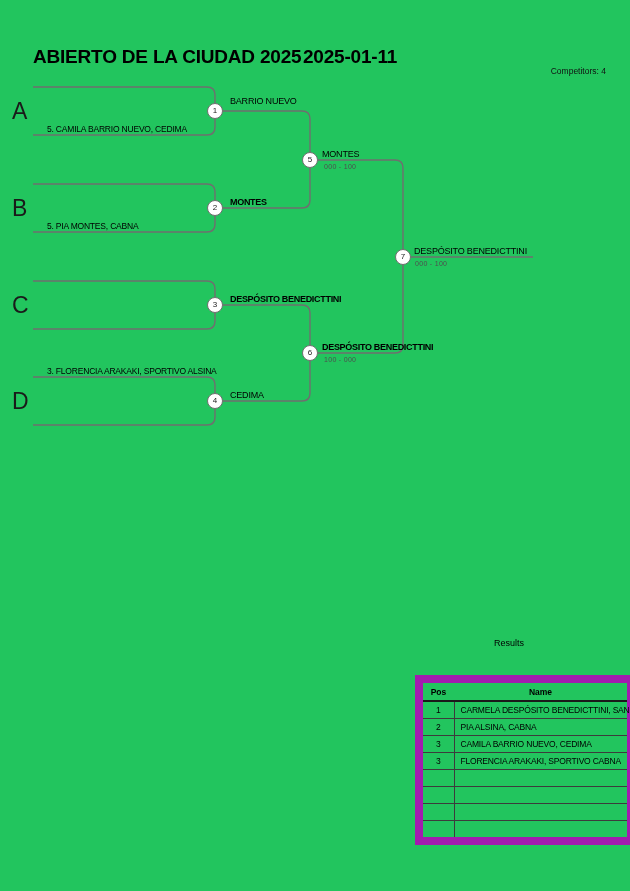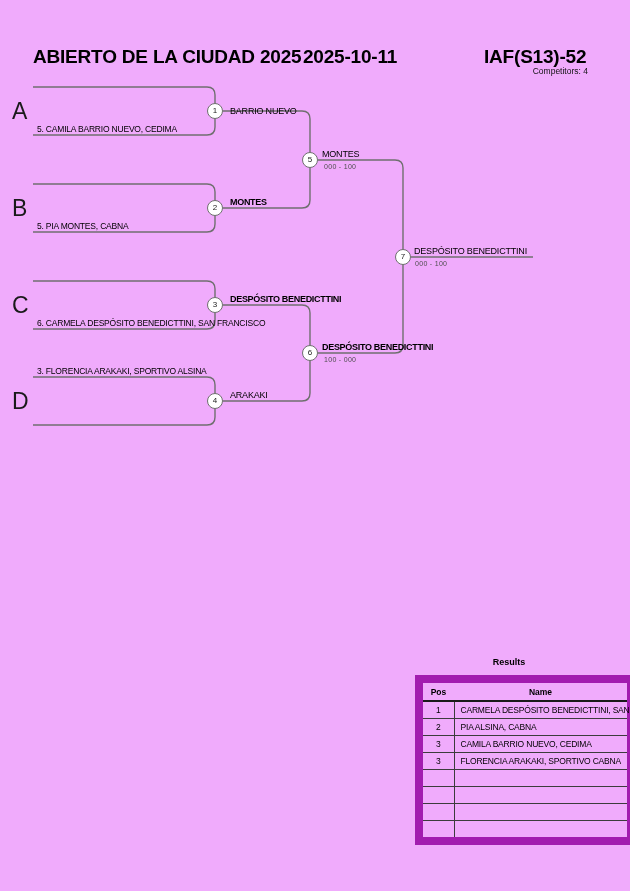--- a/index.html
+++ b/index.html
@@ -1,54 +1,53 @@
 <!DOCTYPE html>
 <html><head>
 <meta charset="utf-8">
 <style>
   html,body{margin:0;padding:0;background:#fff;}
   .page{
-    position:relative;width:630px;height:891px;background:#f0abfc;
+    position:relative;width:630px;height:891px;background:#22c55e;
     overflow:hidden;font-family:"Liberation Sans", sans-serif;color:#000;
   }
   .title-line{position:absolute;top:46px;font-size:19px;font-weight:bold;white-space:nowrap;letter-spacing:-0.2px;}
-  .competitors{position:absolute;top:66px;right:42px;font-size:8.5px;color:#111;}
+  .competitors{position:absolute;top:66px;right:24px;font-size:8.5px;color:#111;}
   svg.lines{position:absolute;left:0;top:0;}
   .group-letter{position:absolute;left:12px;font-size:23px;line-height:26px;color:#1a1a1a;}
-  .entry{position:absolute;font-size:8.5px;line-height:10px;letter-spacing:-0.2px;white-space:nowrap;color:#000;}
+  .entry{position:absolute;font-size:8.5px;line-height:10px;letter-spacing:-0.2px;white-space:nowrap;color:#000;margin-left:10px;}
   .wlabel{position:absolute;font-size:9px;line-height:10px;letter-spacing:-0.2px;white-space:nowrap;color:#000;}
   .wlabel.bold{font-weight:bold;letter-spacing:-0.3px;}
   .score{position:absolute;font-size:7px;line-height:8px;color:#4e4e4e;white-space:nowrap;letter-spacing:0.3px;}
   .node{
     position:absolute;width:14px;height:14px;border:1px solid #6f6f6f;border-radius:50%;
     background:#fff;font-size:8px;line-height:14px;text-align:center;color:#222;z-index:3;
   }
-  .results-title{position:absolute;left:415px;top:657px;width:188px;text-align:center;font-size:9px;font-weight:bold;}
+  .results-title{position:absolute;left:415px;top:638px;width:188px;text-align:center;font-size:9px;font-weight:normal;}
   table.results{
     position:absolute;left:415px;top:675px;width:220px;border-collapse:collapse;
     border:8px solid #a21caf;table-layout:fixed;
   }
   table.results th{
     height:17px;font-size:8.5px;font-weight:bold;border-bottom:2px solid #1a1a1a;padding:0;
   }
   table.results td{
     height:16px;font-size:8.5px;padding:0 0 0 0;border-top:1px solid #3c3c3c;vertical-align:middle;
   }
   table.results td.pos{width:31px;text-align:center;border-right:1px solid #3c3c3c;}
   table.results th.pos{width:31px;}
   table.results td .nm{white-space:nowrap;padding-left:6px;letter-spacing:-0.2px;}
 </style>
 </head>
 <body>
 
 <div class="page">
 
   <span class="title-line" style="left:33px">ABIERTO DE LA CIUDAD 2025</span>
-  <span class="title-line" style="left:303px">2025-10-11</span>
-  <span class="title-line" style="left:484px">IAF(S13)-52</span>
+  <span class="title-line" style="left:303px">2025-01-11</span>
   <span class="competitors">Competitors: 4</span>
 
   <svg class="lines" width="630" height="500" viewBox="0 0 630 500">
     <g fill="none" stroke="#6f6f6f" stroke-width="1.4">
       <path d="M33 87 H207 Q215 87 215 95 V127 Q215 135 207 135 H33"></path>
       <path d="M33 184 H207 Q215 184 215 192 V224 Q215 232 207 232 H33"></path>
       <path d="M33 281 H207 Q215 281 215 289 V321 Q215 329 207 329 H33"></path>
       <path d="M33 377 H207 Q215 377 215 385 V417 Q215 425 207 425 H33"></path>
       <path d="M223 111 H302 Q310 111 310 119 V200 Q310 208 302 208 H223"></path>
       <path d="M223 305 H302 Q310 305 310 313 V393 Q310 401 302 401 H223"></path>
@@ -57,27 +56,26 @@
     </g>
   </svg>
 
   <div class="group-letter" style="top:98px">A</div>
   <div class="group-letter" style="top:195px">B</div>
   <div class="group-letter" style="top:292px">C</div>
   <div class="group-letter" style="top:388px">D</div>
 
   <div class="entry" style="left:37px;top:124px">5. CAMILA BARRIO NUEVO, CEDIMA</div>
   <div class="entry" style="left:37px;top:221px">5. PIA MONTES, CABNA</div>
-  <div class="entry" style="left:37px;top:318px">6. CARMELA DESPÓSITO BENEDICTTINI, SAN FRANCISCO</div>
   <div class="entry" style="left:37px;top:366px">3. FLORENCIA ARAKAKI, SPORTIVO ALSINA</div>
 
-  <div class="wlabel" style="left:230px;top:106px">BARRIO NUEVO</div>
+  <div class="wlabel" style="left:230px;top:96px">BARRIO NUEVO</div>
   <div class="wlabel bold" style="left:230px;top:197px">MONTES</div>
   <div class="wlabel bold" style="left:230px;top:294px">DESPÓSITO BENEDICTTINI</div>
-  <div class="wlabel" style="left:230px;top:390px">ARAKAKI</div>
+  <div class="wlabel" style="left:230px;top:390px">CEDIMA</div>
   <div class="wlabel" style="left:322px;top:149px">MONTES</div>
   <div class="wlabel bold" style="left:322px;top:342px">DESPÓSITO BENEDICTTINI</div>
   <div class="wlabel" style="left:414px;top:246px">DESPÓSITO BENEDICTTINI</div>
 
   <div class="score" style="left:324px;top:163px">000 - 100</div>
   <div class="score" style="left:324px;top:356px">100 - 000</div>
   <div class="score" style="left:415px;top:260px">000 - 100</div>
 
   <div class="node" style="left:207px;top:103px">1</div>
   <div class="node" style="left:207px;top:200px">2</div>

